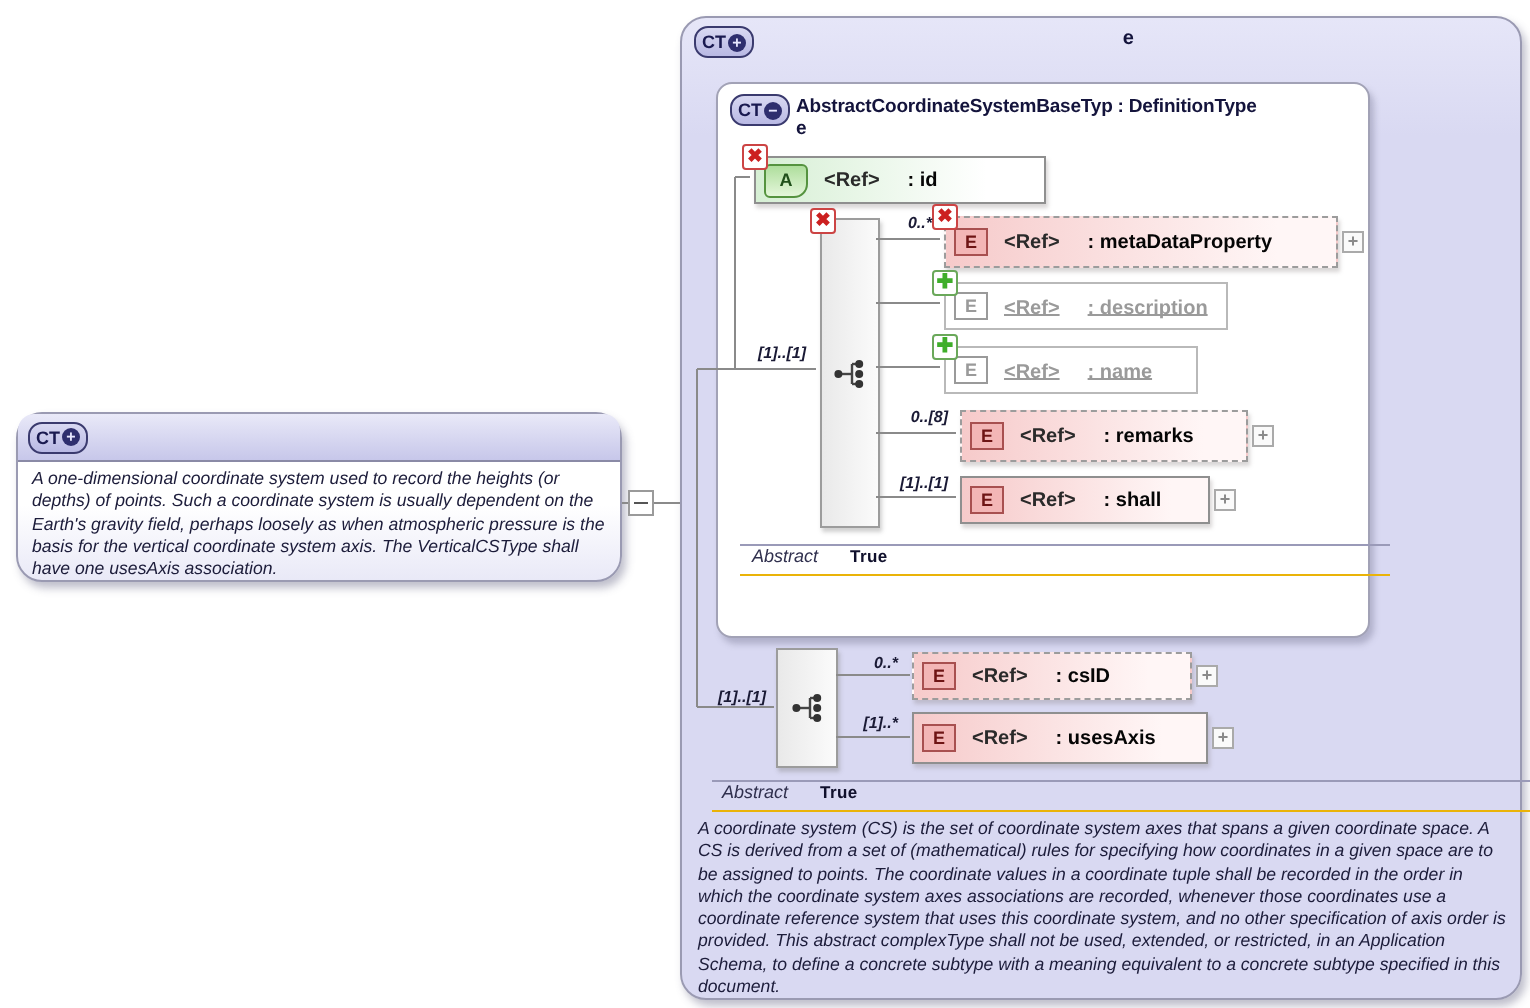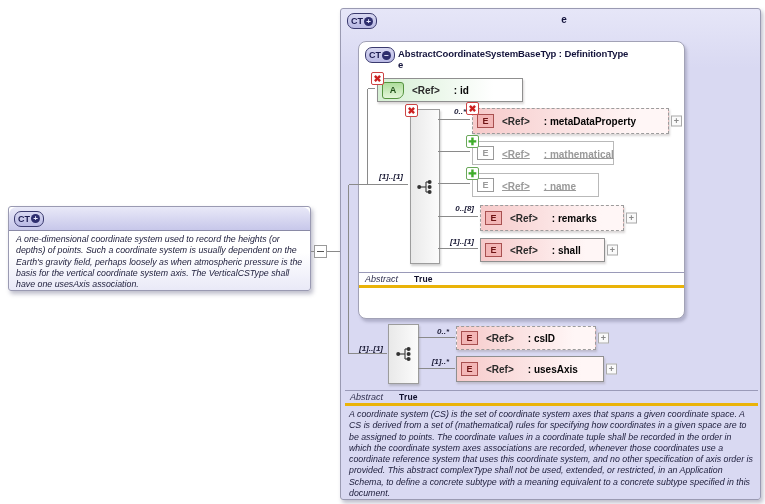--- a/index.html
+++ b/index.html
@@ -1,20 +1,20 @@
 <!DOCTYPE html>
 <html><head>
 <meta charset="utf-8">
 <style>
   html,body{margin:0;padding:0;background:#ffffff;}
   .canvas{position:relative;width:765px;height:504px;background:#ffffff;overflow:hidden;
           font-family:"Liberation Sans",sans-serif;}
 
   
-  .class-box{position:absolute;border:1px solid #9a9ab2;border-radius:3px;box-sizing:border-box;
+  .class-box{position:absolute;border:1px solid #9a9ab2;border-radius:13px;box-sizing:border-box;
              box-shadow:2px 3px 4px rgba(110,110,140,.45);}
   .left-box{left:8px;top:206px;width:303px;height:85px;background:linear-gradient(180deg,#ffffff 55%,#e9e9f7);}
   .left-title{height:23px;border-bottom:1px solid #8a8aa6;border-radius:8px 8px 0 0;
               background:linear-gradient(180deg,#e9e9f8,#c7c7ea);display:flex;align-items:center;padding:0 5px;}
   .left-title .t{font-size:10px;font-weight:bold;color:#14143c;margin-left:5px;white-space:nowrap;}
   .left-desc{padding:3px 7px;font-size:8.8px;line-height:11.3px;font-style:italic;color:#1c1c3a;}
 
   .outer-box{left:340px;top:8px;width:421px;height:492px;background:linear-gradient(180deg,#e6e6f8,#d9d9f2 12%,#d9d9f2);}
   .inner-box{left:17px;top:32px;width:327px;height:278px;background:#ffffff;border:1px solid #a2a2b6;
              border-radius:8px;position:absolute;box-sizing:border-box;box-shadow:2px 3px 3px rgba(100,100,130,.35);}
@@ -62,22 +62,22 @@
   .badge.remove{border:1px solid #cc4444;color:#cc2020;}
   .badge.add{border:1px solid #6aa85a;color:#3fae2a;font-size:10px;}
   .seq-badge{left:-6px;top:-6px;}
 
   
   .plus-btn{position:absolute;right:-14px;top:50%;transform:translateY(-50%);width:11px;height:11px;
             box-sizing:border-box;background:#fafafa;border:1px solid #aaaaaa;color:#8a8a8a;
             font-size:9px;line-height:9px;text-align:center;font-weight:bold;}
 
   
-  .facet-row{position:absolute;box-sizing:border-box;border-top:1px solid #9a9ab8;border-bottom:3px solid #eab308;
-             height:16px;display:flex;align-items:center;background:transparent;}
+  .facet-row{position:absolute;box-sizing:border-box;border-top:1px solid #9a9ab8;border-bottom:1px solid #eab308;
+             height:16px;display:flex;align-items:flex-start;background:transparent;margin-left:11px;}
   .facet-label{font-size:9px;font-style:italic;color:#30304e;}
   .facet-value{font-size:8.5px;font-weight:bold;color:#10102c;margin-left:16px;letter-spacing:.2px;}
   .para{position:absolute;font-size:8.8px;line-height:11.3px;font-style:italic;color:#1c1c3a;}
 
   
   .card{position:absolute;width:44px;text-align:right;font-size:8px;font-style:italic;font-weight:bold;
         color:#1a1a35;z-index:4;white-space:nowrap;}
 
   
   .conn-box{position:absolute;left:314px;top:245px;width:13px;height:13px;background:#ffffff;
@@ -145,21 +145,21 @@
         <span class="badge remove">✖</span>
         <span class="e-icon">E</span>
         <span class="ref">&lt;Ref&gt;</span>
         <span class="el-name">: metaDataProperty</span>
         <span class="plus-btn">+</span>
       </div>
 
       <div class="el-box disabled" style="left:113px;top:99px;width:142px;height:24px;">
         <span class="badge add">✚</span>
         <span class="e-icon">E</span>
-        <span class="striked"><span class="ref">&lt;Ref&gt;</span><span class="el-name">: mathematical</span></span>
+        <span class="striked"><span class="ref">&lt;Ref&gt;</span><span class="el-name">: description</span></span>
       </div>
 
       <div class="el-box disabled" style="left:113px;top:131px;width:127px;height:24px;">
         <span class="badge add">✚</span>
         <span class="e-icon">E</span>
         <span class="striked"><span class="ref">&lt;Ref&gt;</span><span class="el-name">: name</span></span>
       </div>
 
       <div class="el-box pink dashed" style="left:121px;top:163px;width:144px;height:26px;">
         <span class="e-icon">E</span>

